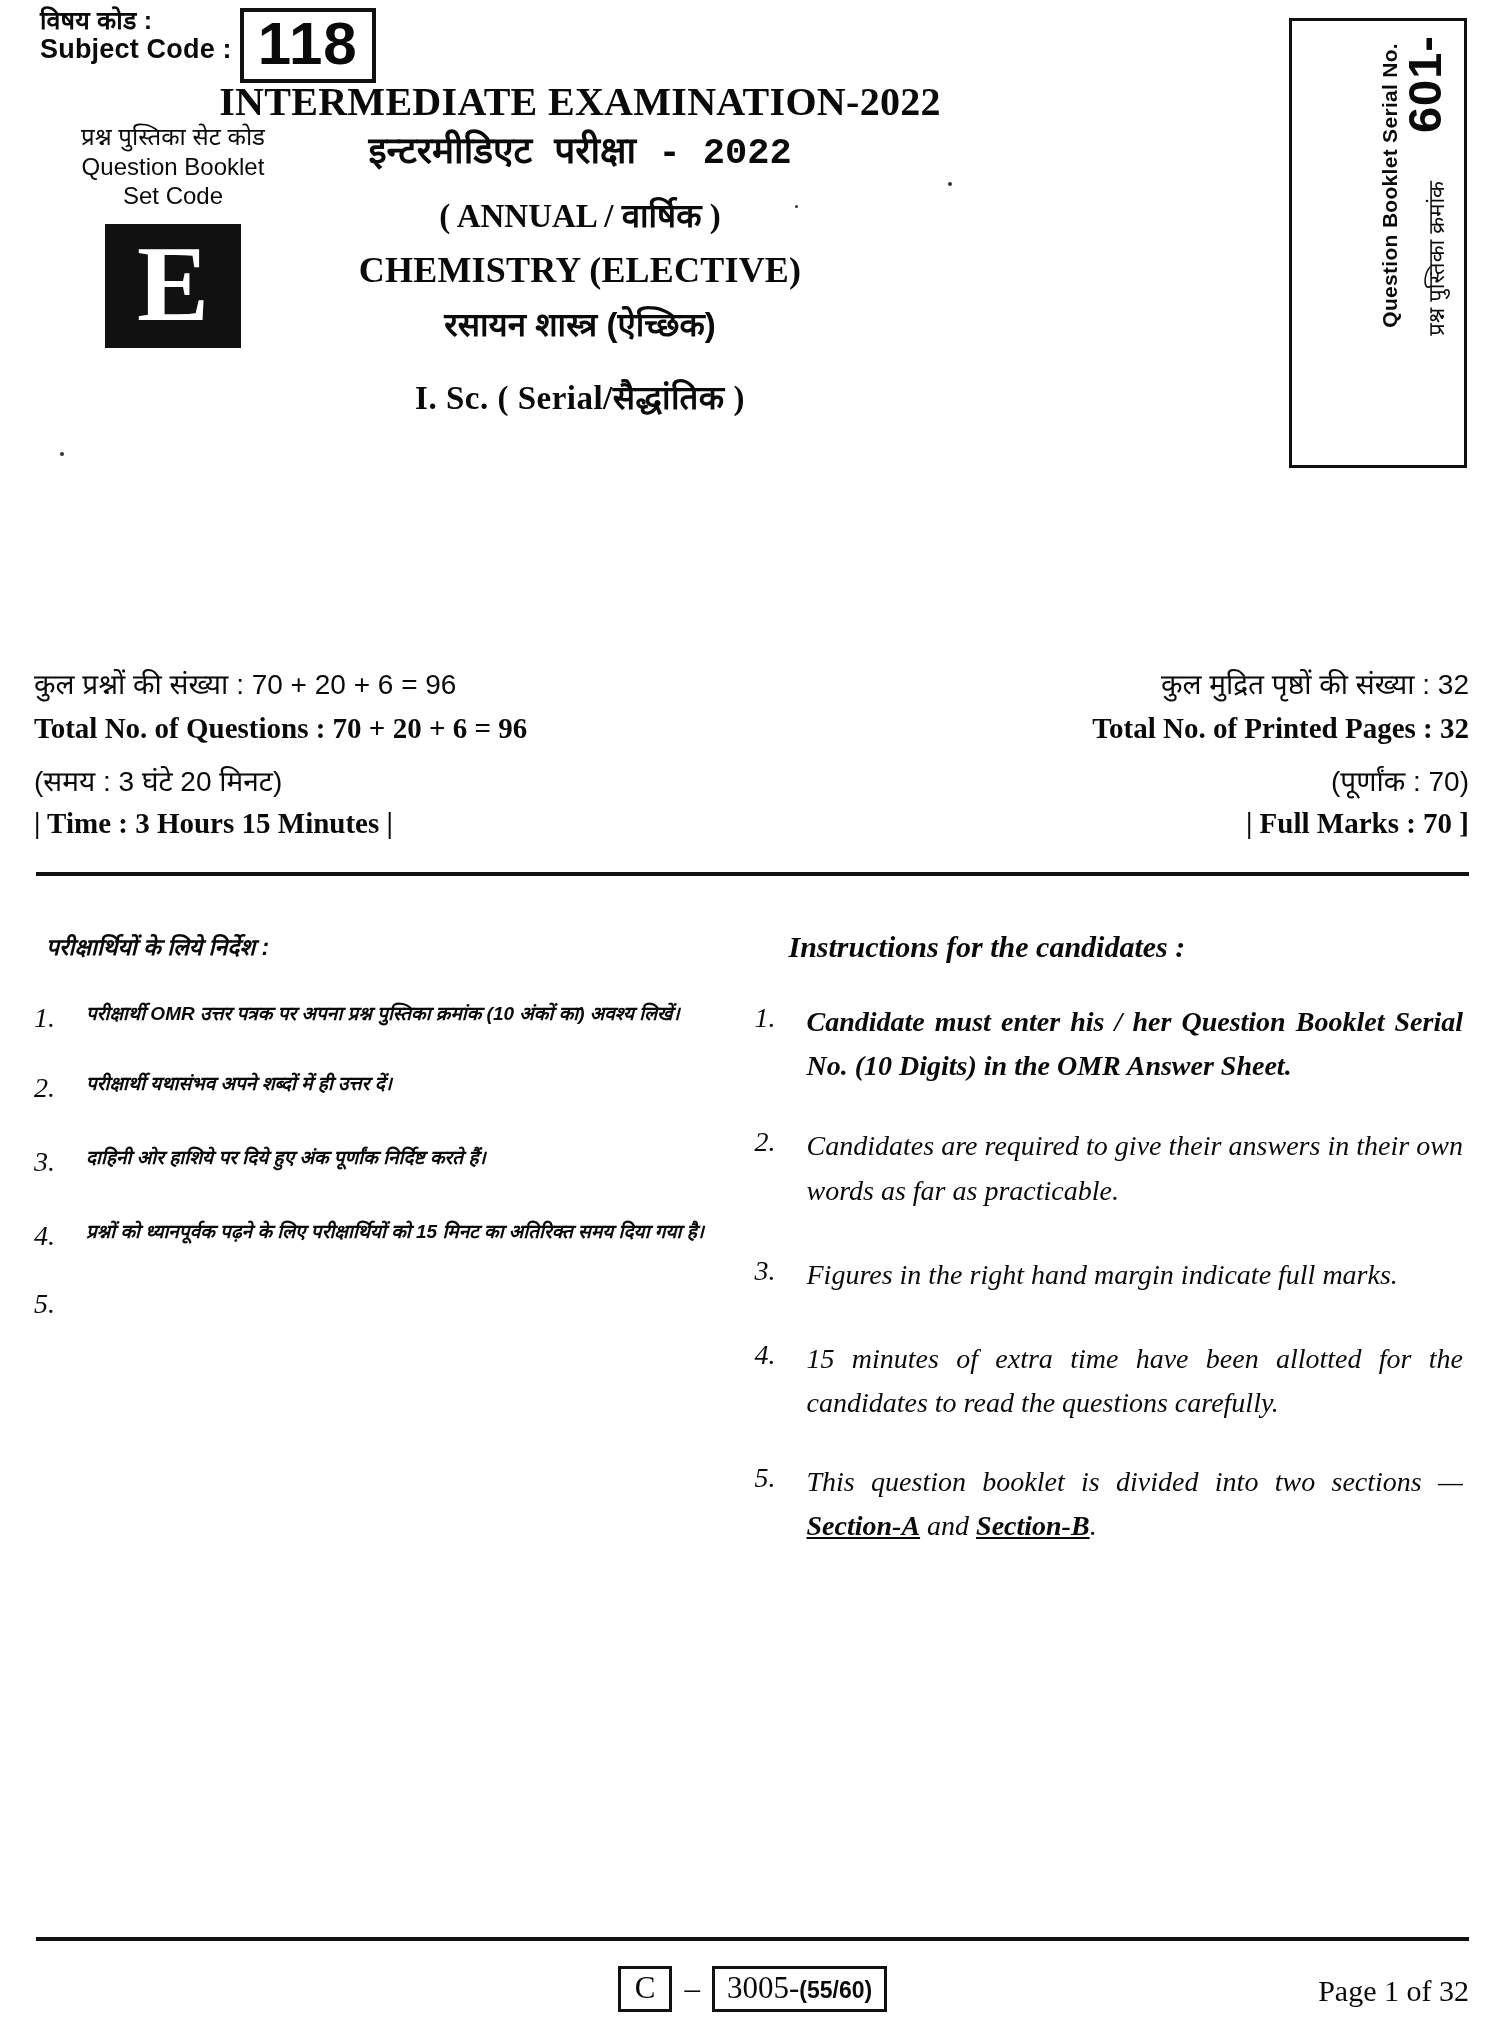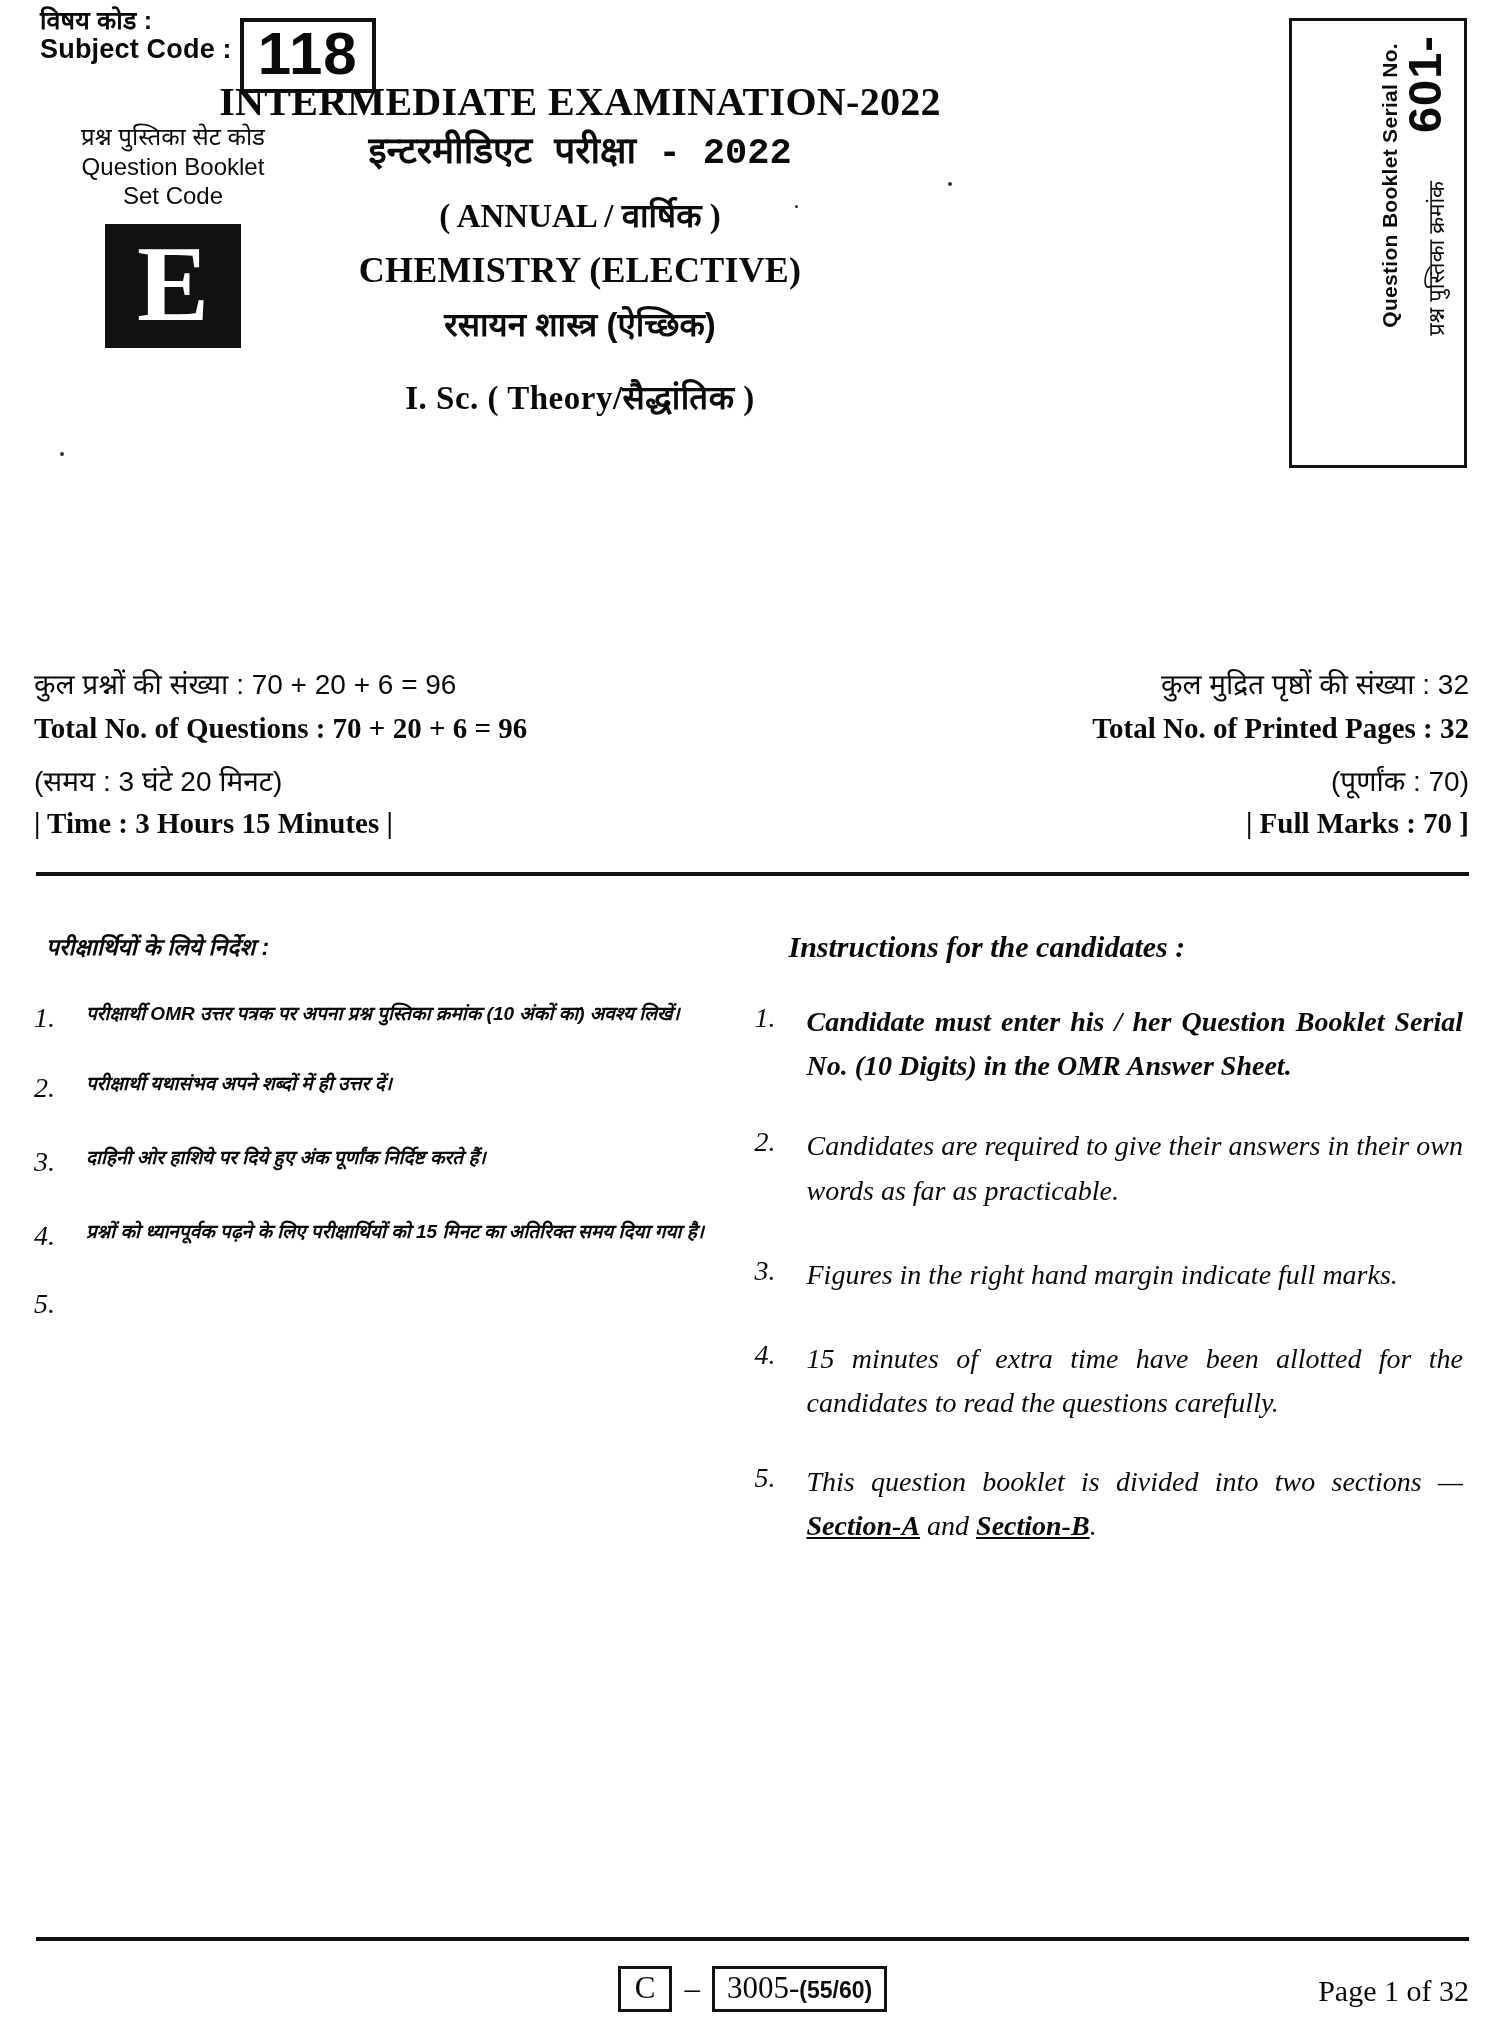--- a/index.html
+++ b/index.html
@@ -48,21 +48,21 @@
   }
   .lbl-en {
     font-family: "Liberation Sans", sans-serif;
     font-size: 27px;
     font-weight: bold;
     letter-spacing: .2px;
   }
   .subject-code-box {
     border: 4px solid #111;
     margin-left: 8px;
-    margin-top: 12px;
+    margin-top: 2px;
     padding: 0 14px 4px 14px;
     font-family: "Liberation Sans", sans-serif;
     font-size: 60px;
     font-weight: bold;
     line-height: 1.05;
     letter-spacing: 1px;
   }
 
   .setcode-block {
     position: absolute;
@@ -370,21 +370,21 @@
       <div class="setcode-en">Set Code</div>
       <div class="setcode-letter">E</div>
     </div>
 
     <div class="title-block">
       <div class="t-main-en">INTERMEDIATE EXAMINATION-2022</div>
       <div class="t-main-hi">इन्टरमीडिएट परीक्षा - 2022</div>
       <div class="t-annual">( ANNUAL / वार्षिक )</div>
       <div class="t-subject-en">CHEMISTRY (ELECTIVE)</div>
       <div class="t-subject-hi">रसायन शास्त्र (ऐच्छिक)</div>
-      <div class="t-theory">I. Sc. ( Theory/सैद्धांतिक )</div>
+      <div class="t-theory">I. Sc. ( Serial/सैद्धांतिक )</div>
     </div>
 
     <div class="serial-box">
       <div class="serial-num vert">601-</div>
       <div class="serial-cap-en vert">Question Booklet Serial No.</div>
       <div class="serial-cap-hi vert">प्रश्न पुस्तिका क्रमांक</div>
     </div>
 
     <span class="speck" style="left:60px;top:452px;width:4px;height:4px;"></span>
     <span class="speck" style="left:948px;top:182px;width:4px;height:4px;"></span>

